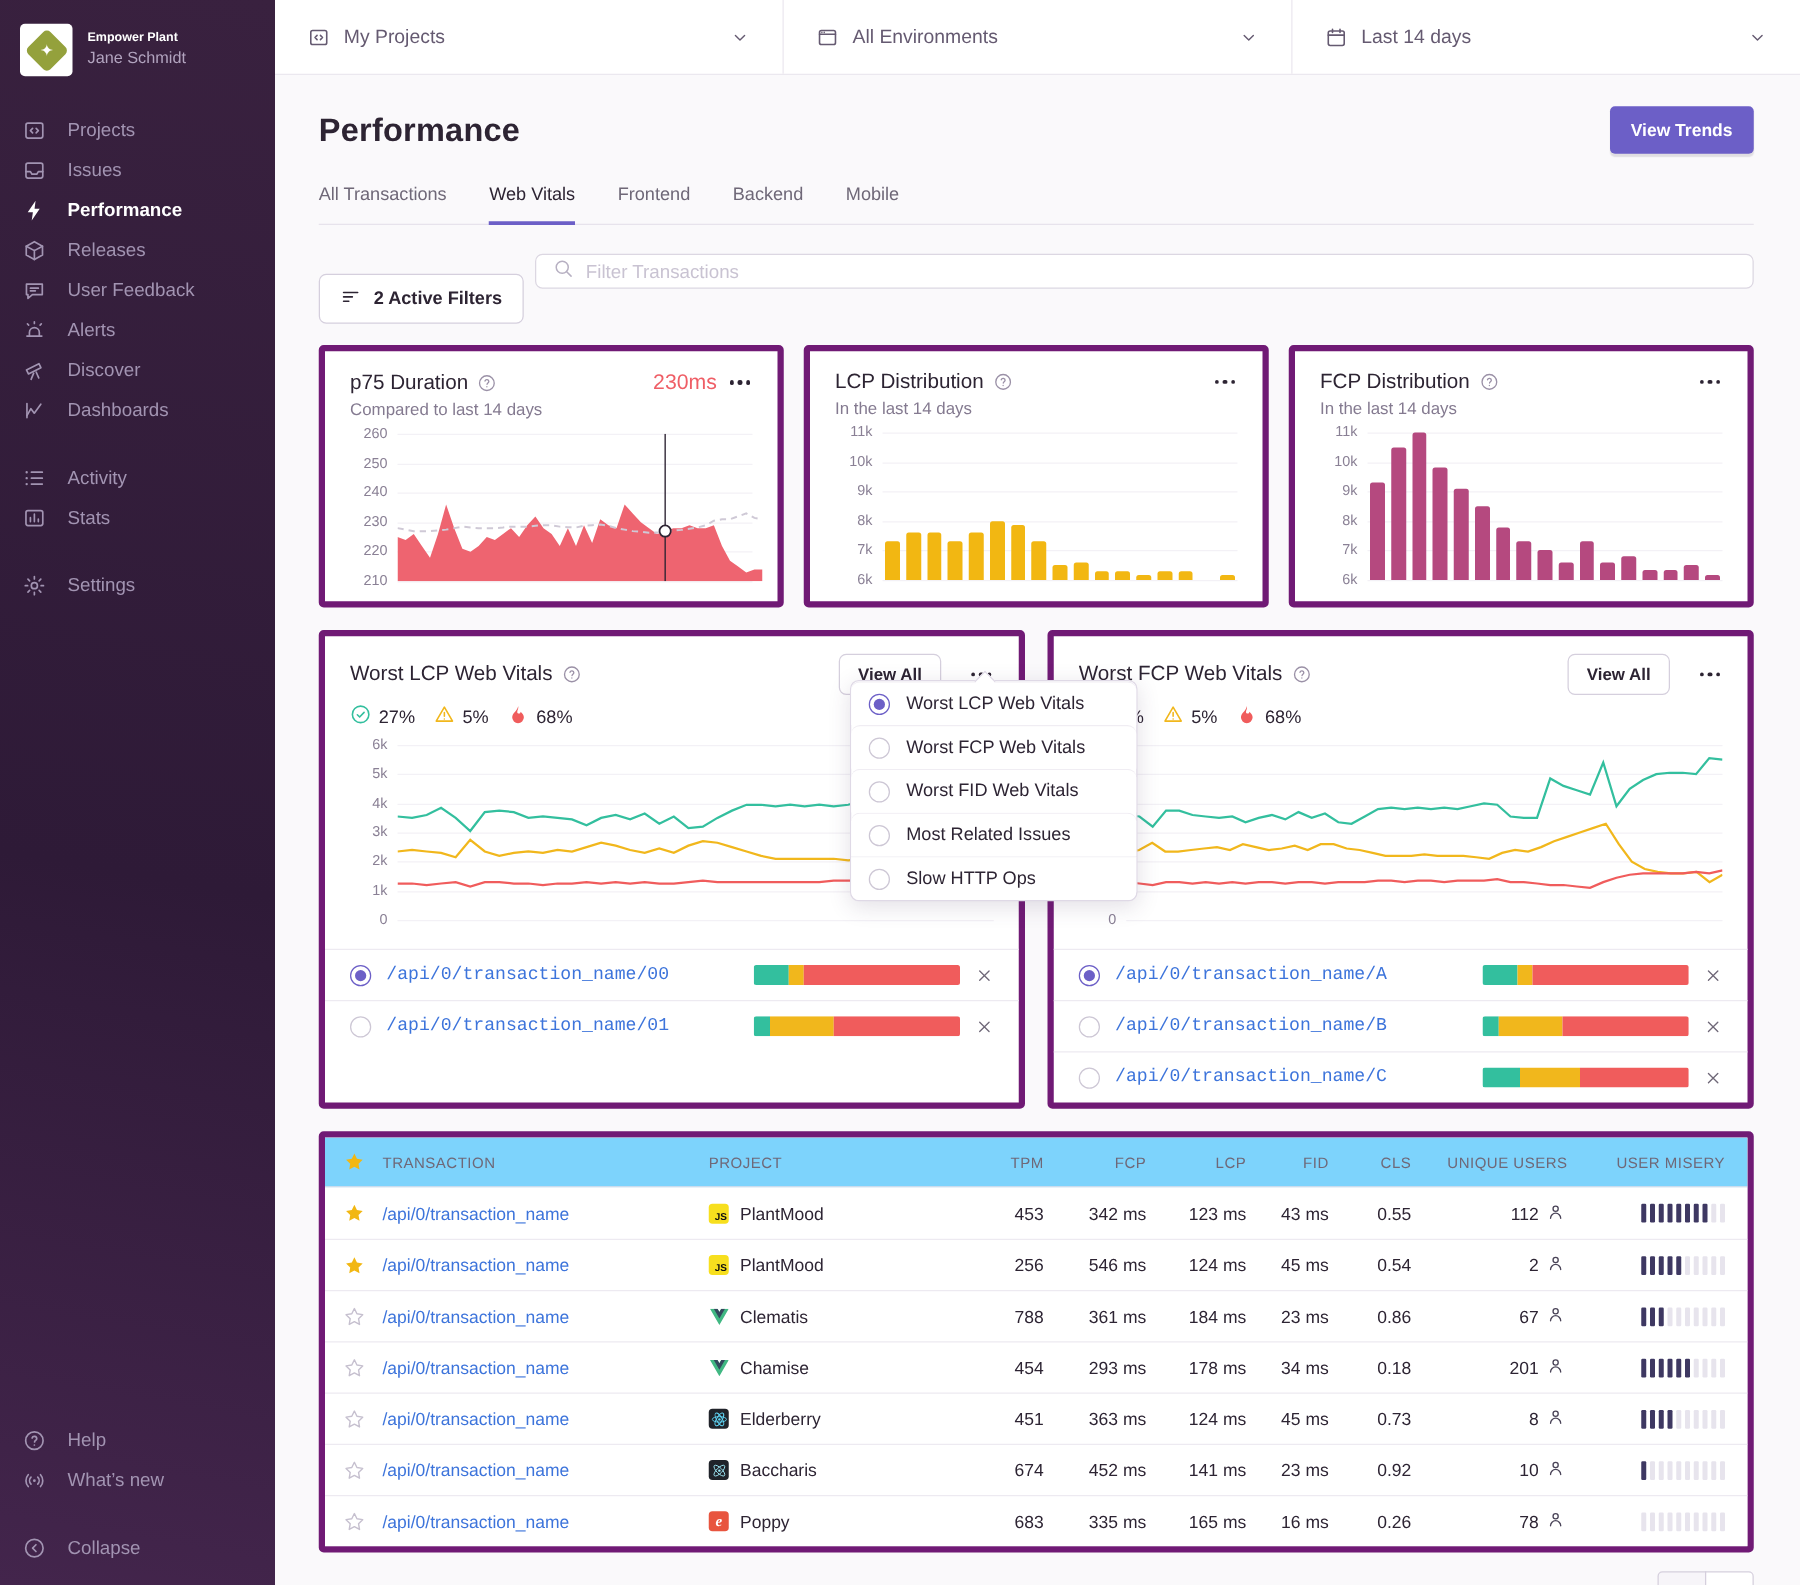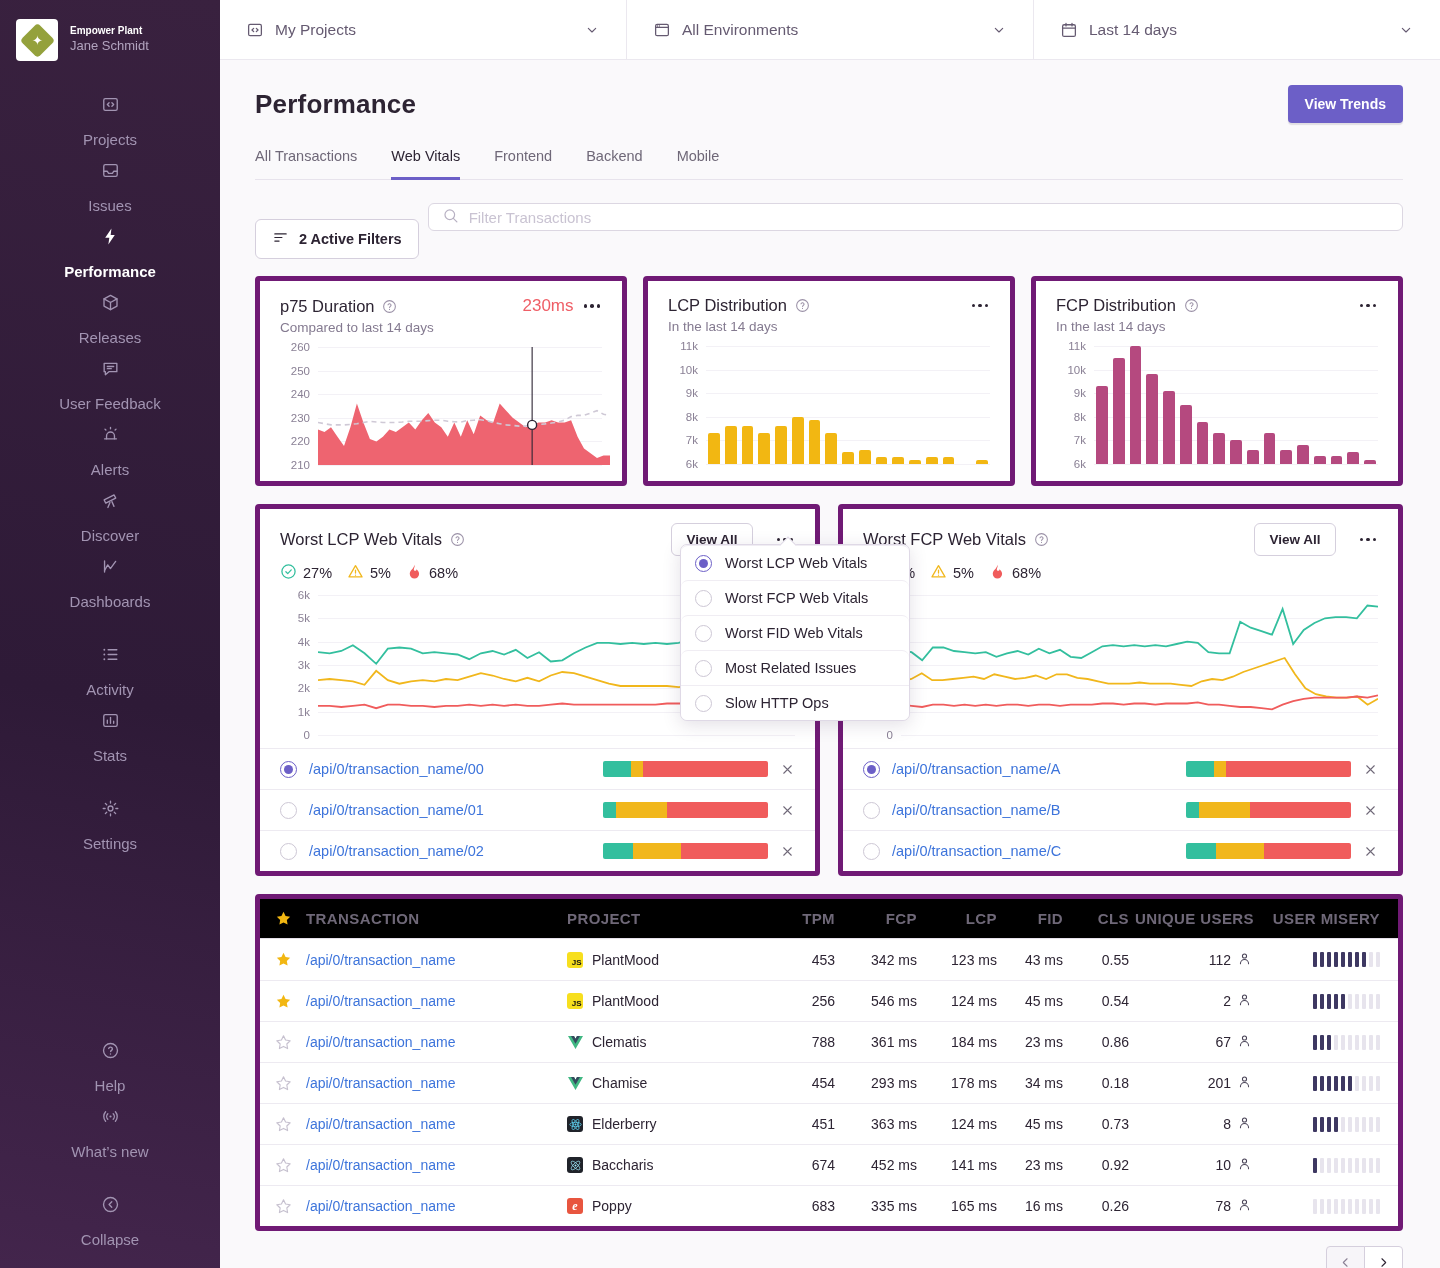--- a/index.html
+++ b/index.html
@@ -9,21 +9,21 @@
   
   .sidebar { width:220px; flex:0 0 220px; background:linear-gradient(190deg,#39213f 0%,#2e1a37 55%,#43254c 100%); color:#a294b2; display:flex; flex-direction:column; }
   .sb-org { display:flex; gap:12px; align-items:center; padding:19px 16px 10px; cursor:pointer; }
   .sb-logo { width:42px; height:42px; background:#fff; border-radius:4px; display:grid; place-items:center; flex:0 0 42px; }
   .sb-logo-d { width:25px; height:25px; background:#94a13c; border-radius:4px; transform:rotate(45deg); display:grid; place-items:center; }
   .sb-logo-d span { transform:rotate(-45deg); color:#fff; font-size:13px; }
   .sb-org-name { color:#fff; font-weight:bold; font-size:10px; line-height:1.25; }
   .sb-org-user { color:#b2a4bf; font-size:13px; line-height:1.3; }
   .sb-nav { margin-top:17px; }
   .sb-group2 { margin-top:22px; }
-  .sb-item { display:flex; align-items:center; gap:17px; padding:6.5px 18px; font-size:15px; cursor:pointer;flex-direction:column; }
+  .sb-item { display:flex; align-items:center; gap:17px; padding:6.5px 18px; font-size:15px; cursor:pointer; }
   .sb-item.active { color:#fff; font-weight:bold; }
   .sb-ic { width:19px; height:19px; display:grid; place-items:center; flex:0 0 19px; }
   .sb-ic svg { width:19px; height:19px; }
   .sb-footer { margin-top:auto; padding-bottom:6px; }
   .sb-collapse { margin-top:16px; margin-bottom:14px; }
 
   
   .main { flex:1; display:flex; flex-direction:column; min-width:0; }
   .topbar { height:60px; flex:0 0 60px; background:#fff; border-bottom:1px solid #ebe8ef; display:flex; }
   .tb-sec { flex:1; display:flex; align-items:center; gap:11px; padding:0 26px; border-right:1px solid #ebe8ef; color:#655a71; font-size:15.5px; cursor:pointer; }
@@ -71,41 +71,41 @@
   .bars .b { flex:1; border-radius:2px 2px 0 0; }
   .plot svg.linechart, .plot svg.areachart { display:block; }
 
   
   .vitals-row { display:flex; gap:18px; margin-top:18px; position:relative; }
   .vital-card { flex:1; padding:14px 20px 0; min-width:0; }
   .vc-stats { display:flex; gap:15px; margin-top:7px; align-items:center; font-size:14.5px; color:#2d2433; }
   .vc-stat { display:flex; gap:6px; align-items:center; }
   .vc-stat svg { width:17px; height:17px; }
   .btn-viewall { border:1px solid #d5cfdd; background:#fff; border-radius:6px; padding:8px 14px; font-weight:bold; font-size:13.5px; color:#2d2433; font-family:inherit; cursor:pointer; margin-left:auto; }
-  .vc-list { margin:13px -20px 0; }
+  .vc-list { margin:23px -20px 0;font-family:Liberation Mono, monospace; }
   .vc-item { display:flex; align-items:center; gap:12px; height:41px; padding:0 20px; border-top:1px solid #edeaf1; }
   .radio { width:17px; height:17px; border-radius:50%; border:1.5px solid #cdc7d5; background:#fff; position:relative; flex:0 0 17px; cursor:pointer; }
   .radio.sel { border-color:#6c5fc7; }
   .radio.sel::after { content:""; position:absolute; inset:3px; border-radius:50%; background:#6c5fc7; }
   .vc-link { color:#3d74db; font-size:14.5px; text-decoration:none; cursor:pointer; }
   .seg-bar { margin-left:auto; width:165px; height:16px; border-radius:2px; overflow:hidden; display:flex; flex:0 0 165px; }
   .x-ic { color:#6f6878; cursor:pointer; display:grid; place-items:center; }
   .x-ic svg { width:15px; height:15px; }
 
   
   .dropdown { position:absolute; left:425px; top:40px; width:230px; background:#fff; border:1px solid #dfd9e6; border-radius:7px; box-shadow:0 4px 18px rgba(64,44,90,.15); z-index:20; }
   .dd-caret { position:absolute; top:-6.5px; left:101px; width:12px; height:12px; background:#fff; border-left:1px solid #dfd9e6; border-top:1px solid #dfd9e6; transform:rotate(45deg); }
   .dd-item { display:flex; align-items:center; gap:13px; height:35px; padding:0 14px; font-size:14.5px; color:#2d2433; border-top:1px solid #f0edf3; cursor:pointer; background:#fff; border-radius:7px 7px 0 0; }
   .dd-item:first-child { border-top:none; }
   .dd-item:last-child { border-radius:0 0 7px 7px; }
 
   
   .table-card { margin-top:18px; overflow:hidden; }
   .tgrid { display:grid; grid-template-columns:46px 1fr 200px 72px 82px 80px 66px 66px 125px 140px; align-items:center; }
-  .thead { background:#000000; height:40px; font-size:15px; font-weight:bold; color:#6f6878; letter-spacing:.4px; border-bottom:1px solid #e4dfe9; }
+  .thead { background:#7dd3fc; height:40px; font-size:12px; font-weight:normal; color:#6f6878; letter-spacing:.4px; border-bottom:1px solid #e4dfe9; }
   .trow { height:41px; background:#fff; border-top:1px solid #edeaf1; font-size:14px; }
   .trow:first-of-type { border-top:none; }
   .cell-star { display:grid; place-items:center; cursor:pointer; }
   .cell-star svg { width:17px; height:17px; }
   .num { text-align:right; padding-right:4px; color:#2d2433; }
   .th-right { text-align:right; padding-right:4px; }
   .th-mis { text-align:right; padding-right:18px; }
   .t-link { color:#3d74db; text-decoration:none; cursor:pointer; }
   .cell-proj { display:flex; align-items:center; gap:9px; }
   .pi { width:16px; height:16px; border-radius:3px; display:grid; place-items:center; flex:0 0 16px; }
@@ -594,34 +594,20 @@
                 <span style="width:8%;background:#33bf9e"></span>
                 <span style="width:31%;background:#f1b71c"></span>
                 <span style="width:61%;background:#f05c5c"></span>
               </span>
       <span class="x-ic">
                 <svg viewBox="0 0 24 24" fill="none" stroke="currentColor" stroke-width="1.7" stroke-linecap="round" stroke-linejoin="round">
                   <path d="M6 6l12 12M18 6 6 18"></path>
                 </svg>
               </span>
             </div>
-            <div class="vc-item">
-              <span class="radio "></span>
-      <a class="vc-link">/api/0/transaction_name/02</a>
-      <span class="seg-bar">
-                <span style="width:18%;background:#33bf9e"></span>
-                <span style="width:29%;background:#f1b71c"></span>
-                <span style="width:53%;background:#f05c5c"></span>
-              </span>
-      <span class="x-ic">
-                <svg viewBox="0 0 24 24" fill="none" stroke="currentColor" stroke-width="1.7" stroke-linecap="round" stroke-linejoin="round">
-                  <path d="M6 6l12 12M18 6 6 18"></path>
-                </svg>
-              </span>
-            </div>
           </div>
         </div>
         <div class="card vital-card">
           <div class="ct-row">
             <span class="ct-title">Worst FCP Web Vitals</span>
     <span class="help-ic">
               <svg viewBox="0 0 24 24" fill="none" stroke="currentColor" stroke-width="1.7" stroke-linecap="round" stroke-linejoin="round">
                 <circle cx="12" cy="12" r="9.4"></circle>
                 <path d="M9.6 9.3a2.5 2.5 0 0 1 4.9.7c0 1.6-2.3 2-2.3 3.4M12 16.6h.01"></path>
               </svg>

